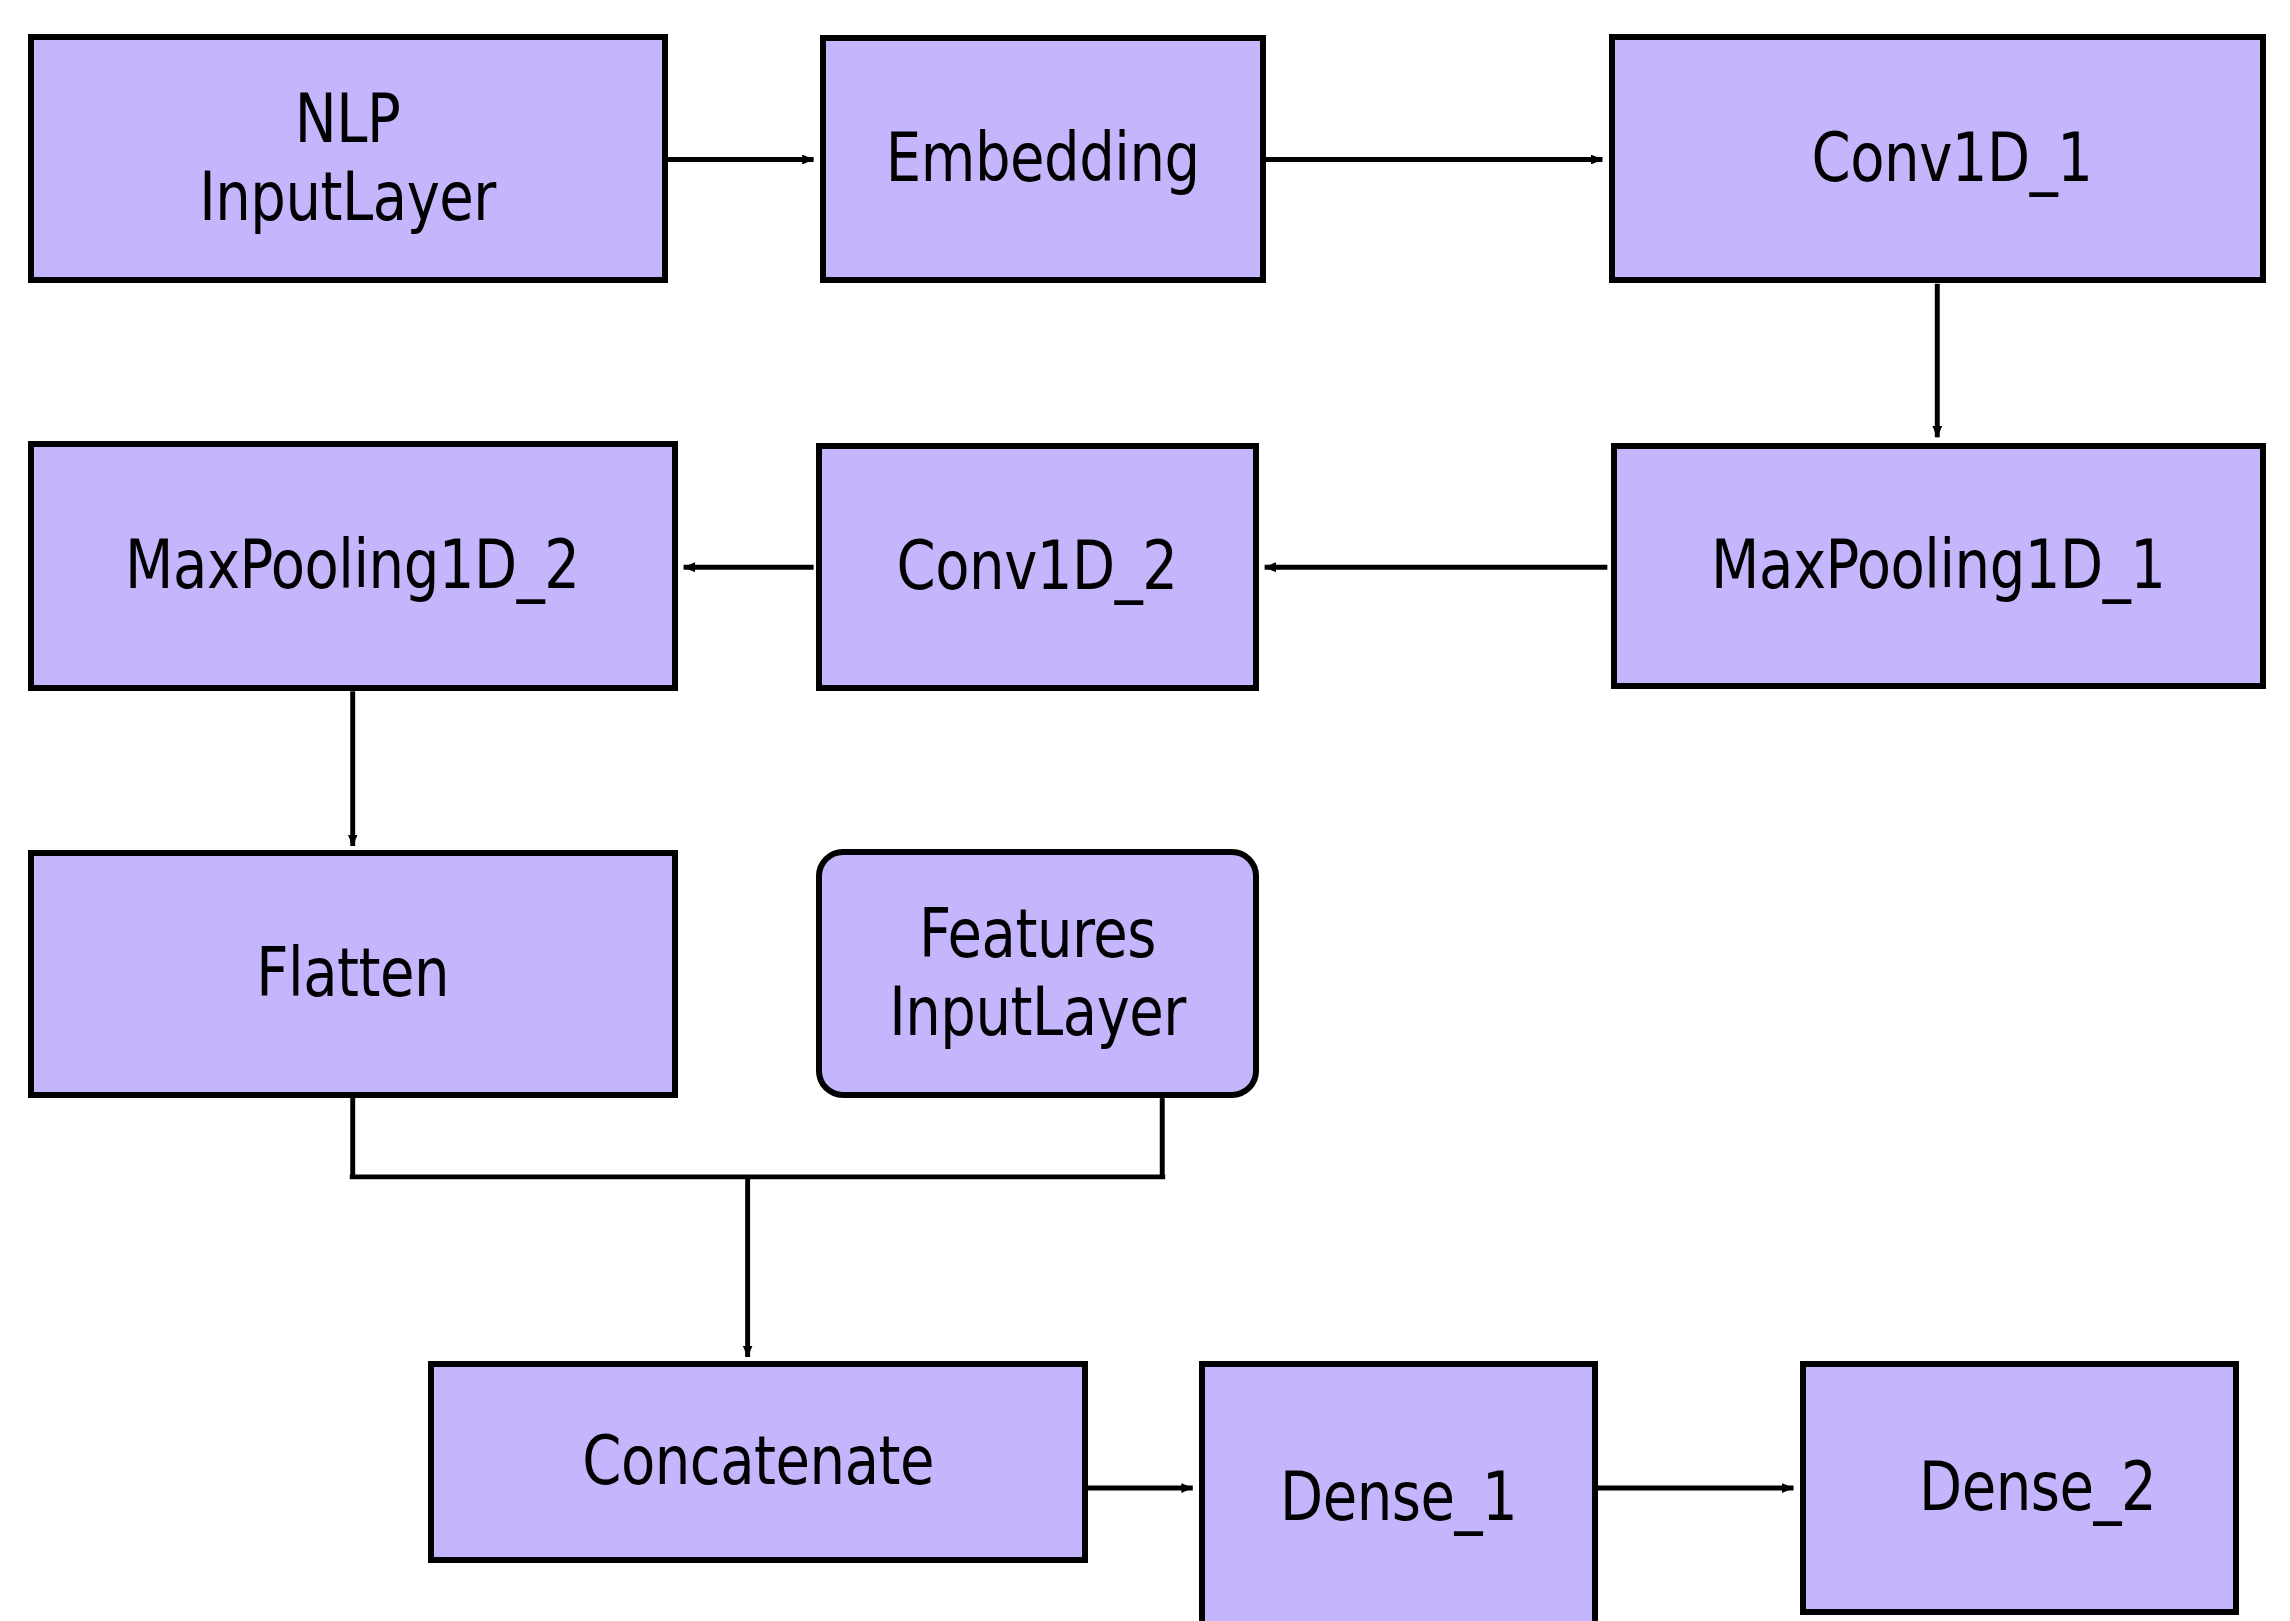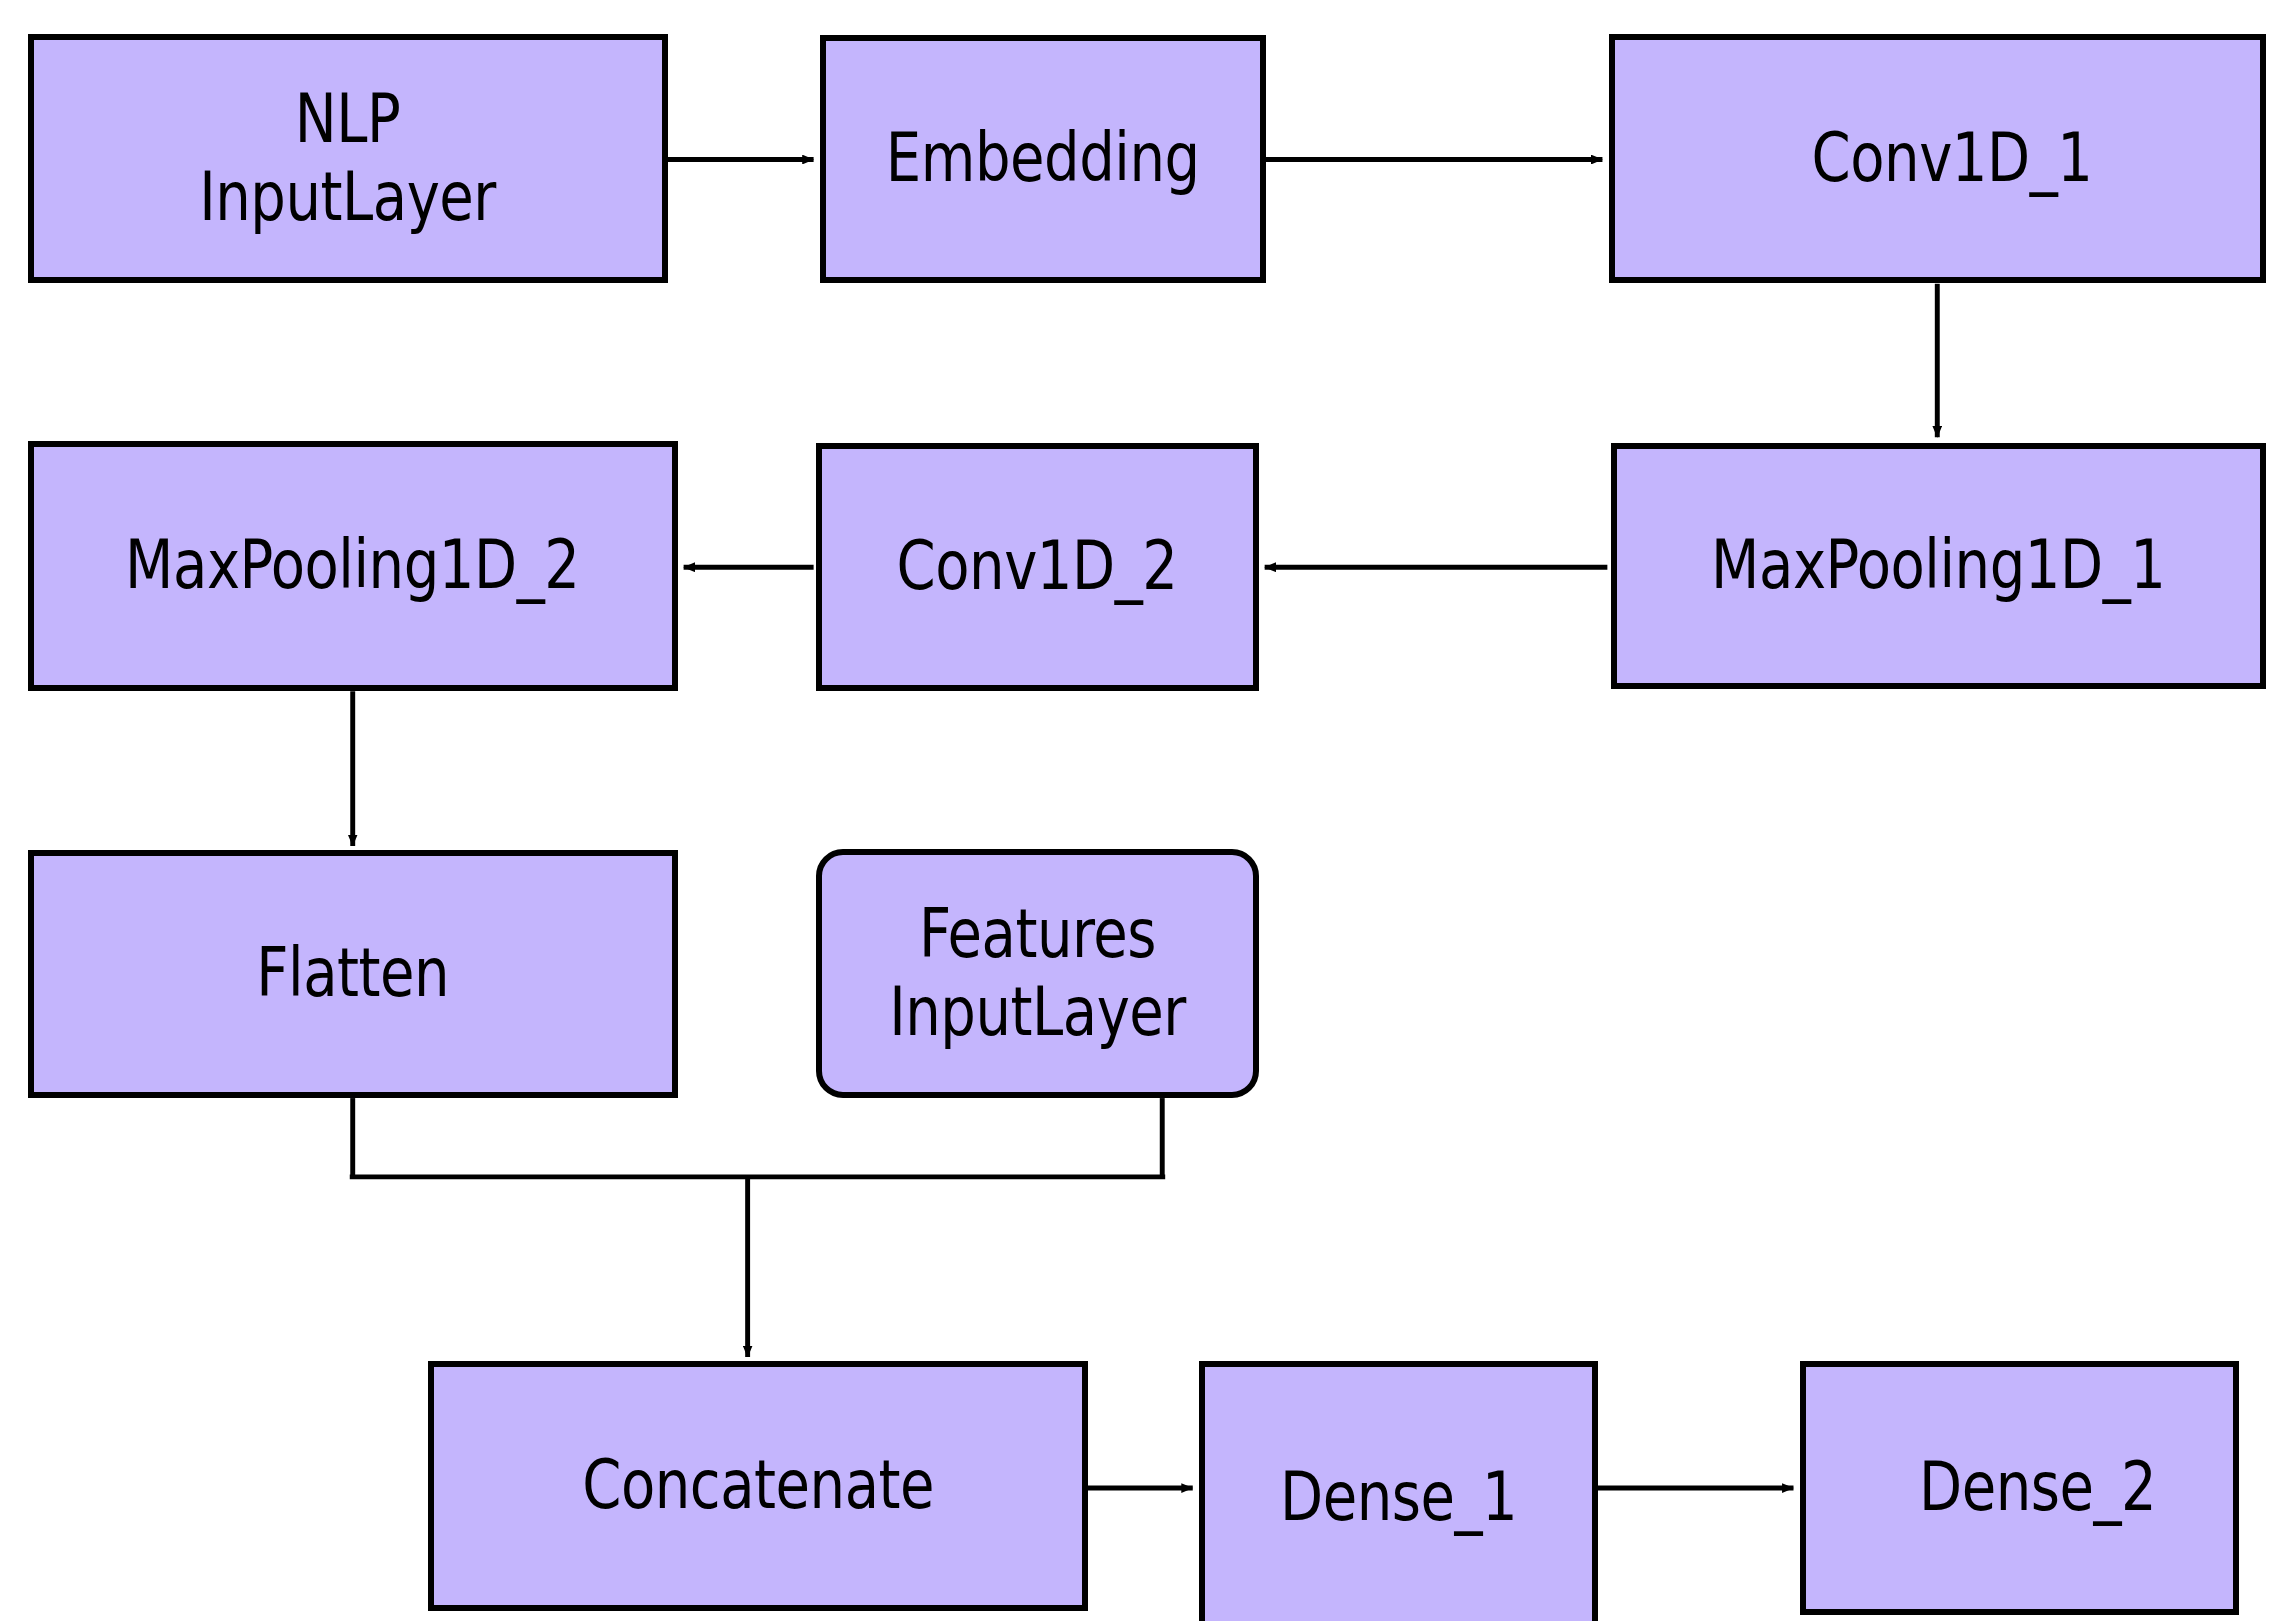--- a/index.html
+++ b/index.html
@@ -125,21 +125,21 @@
 
   <div class="node-box" style="left:27.6px; top:850px; width:650px; height:248px;">
     <div class="node-label">Flatten</div>
   </div>
 
   <div class="node-box" style="left:816px; top:849px; width:443px; height:249px;border-radius:27px;">
     <div class="node-label two-line">Features
 InputLayer</div>
   </div>
 
-  <div class="node-box" style="left:428px; top:1361px; width:660px; height:250px;">
+  <div class="node-box" style="left:428px; top:1361px; width:660px; height:202px;">
     <div class="node-label">Concatenate</div>
   </div>
 
   <div class="node-box" style="left:1199px; top:1361px; width:399px; height:273px;">
     <div class="node-label">Dense_1</div>
   </div>
 
   <div class="node-box" style="left:1800px; top:1361px; width:439px; height:254px;padding-left:36px;">
     <div class="node-label">Dense_2</div>
   </div>

